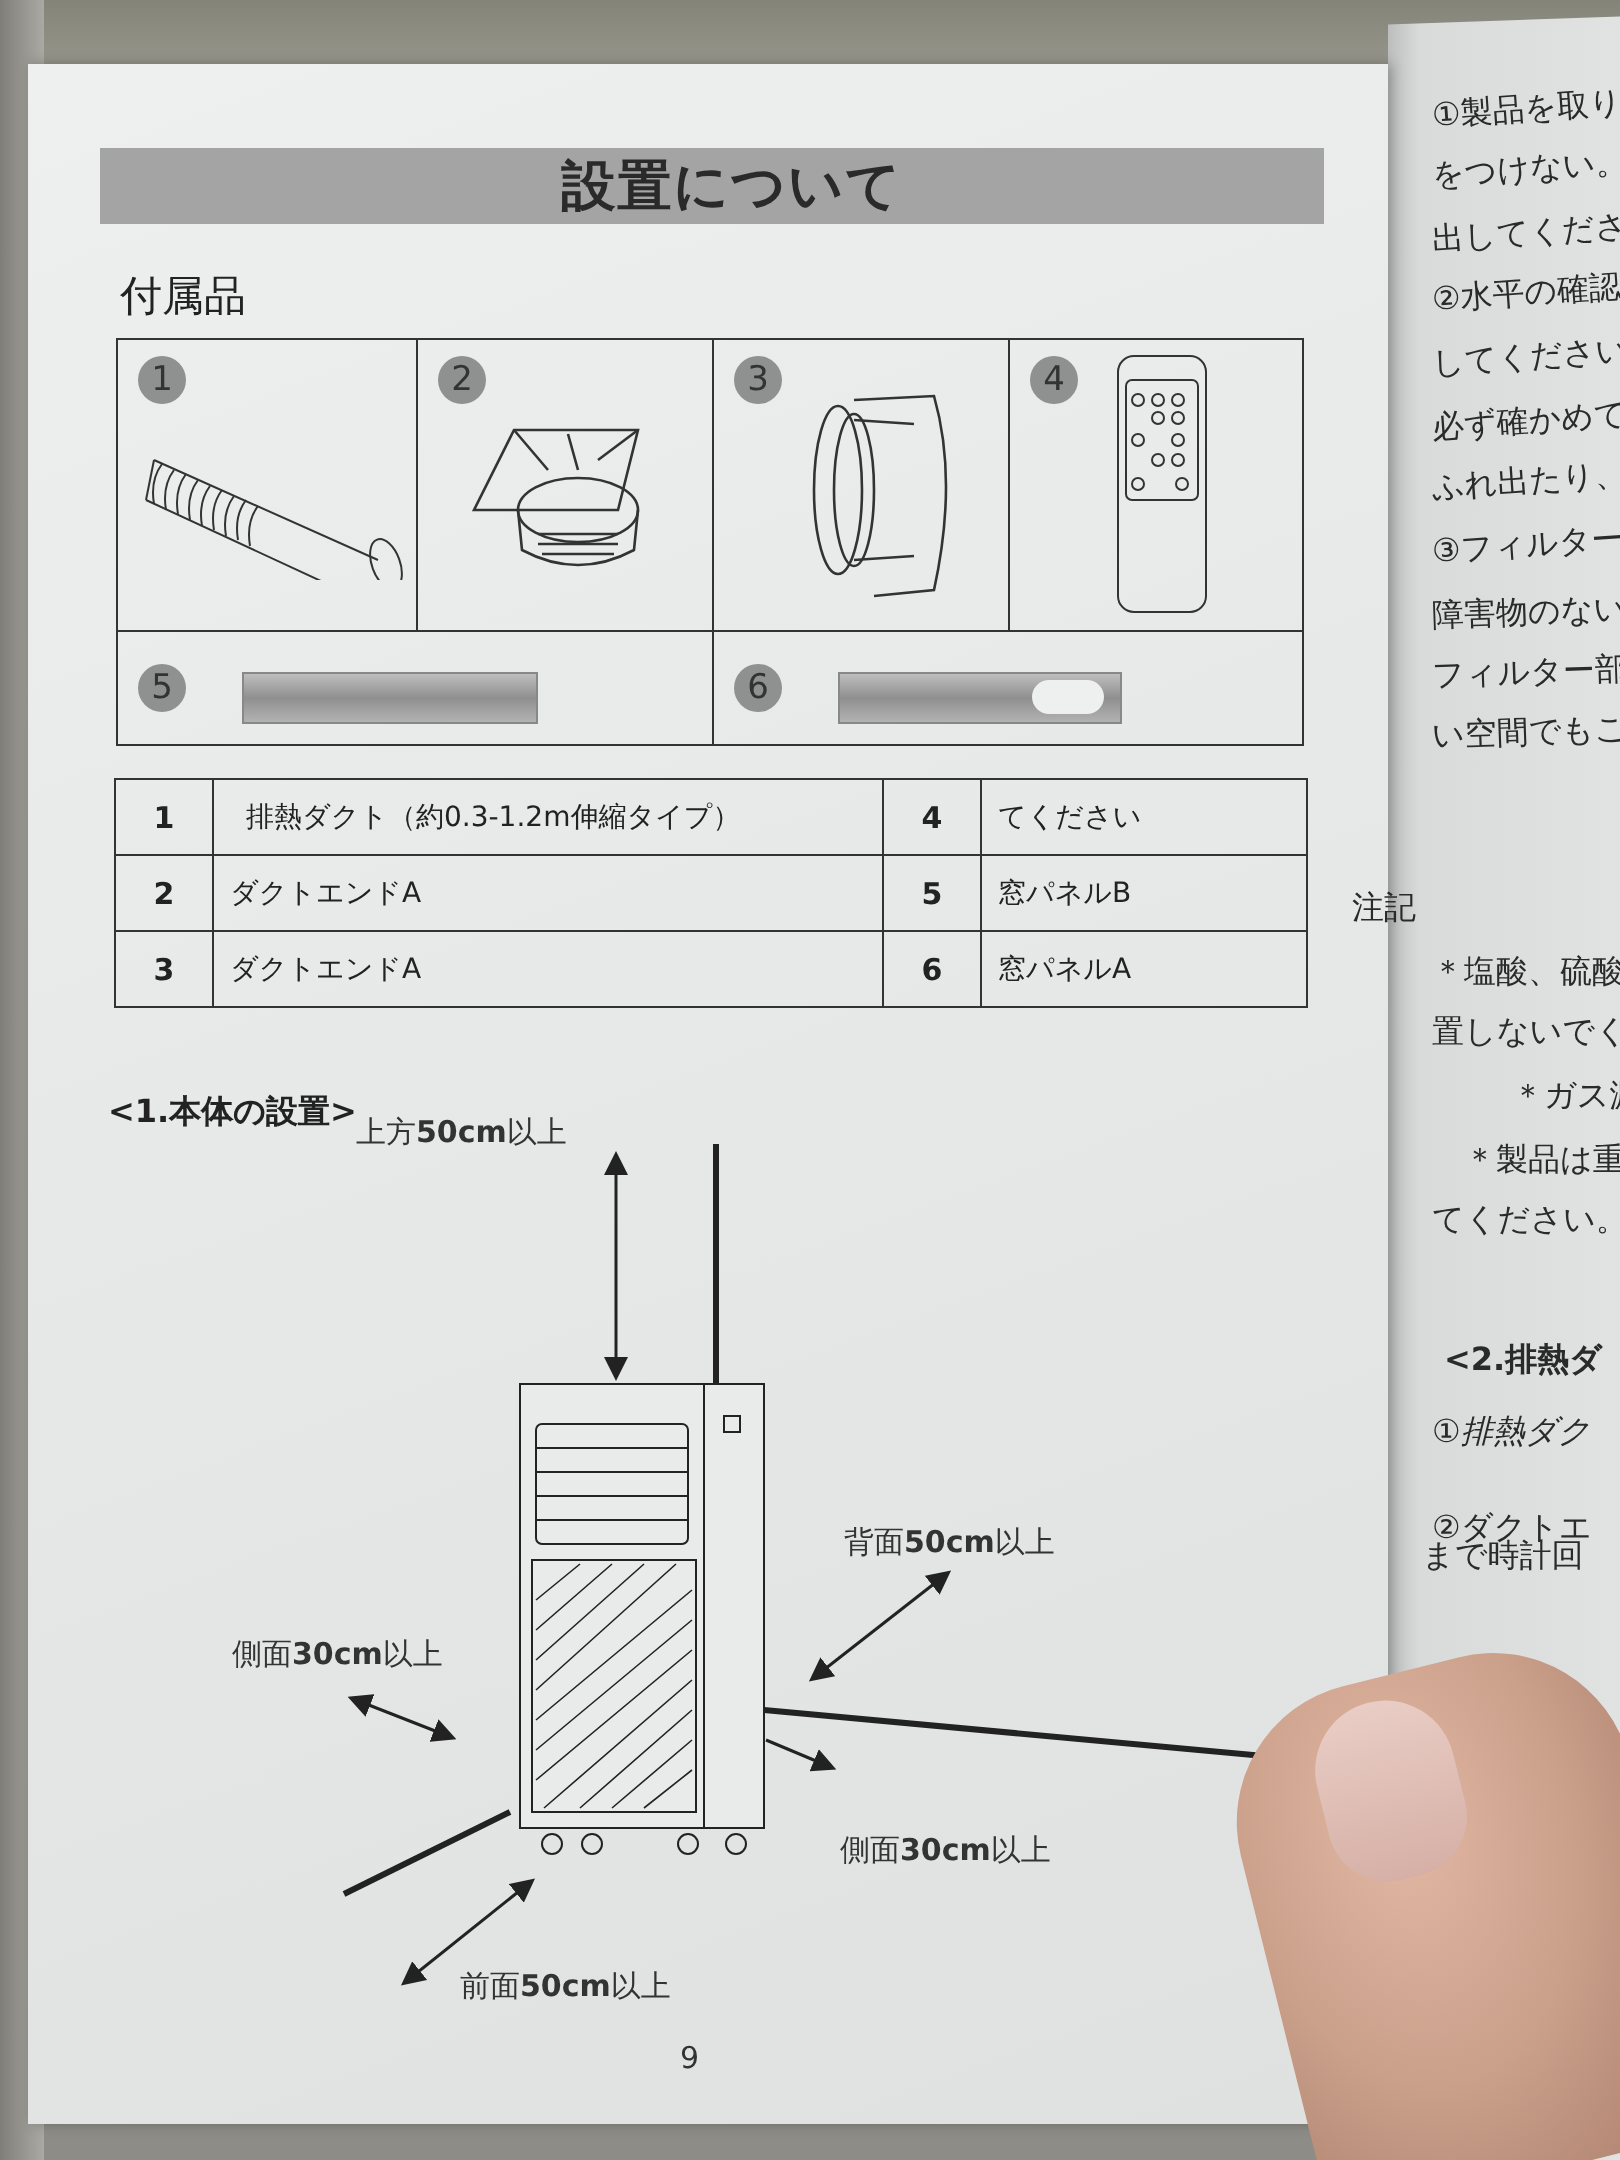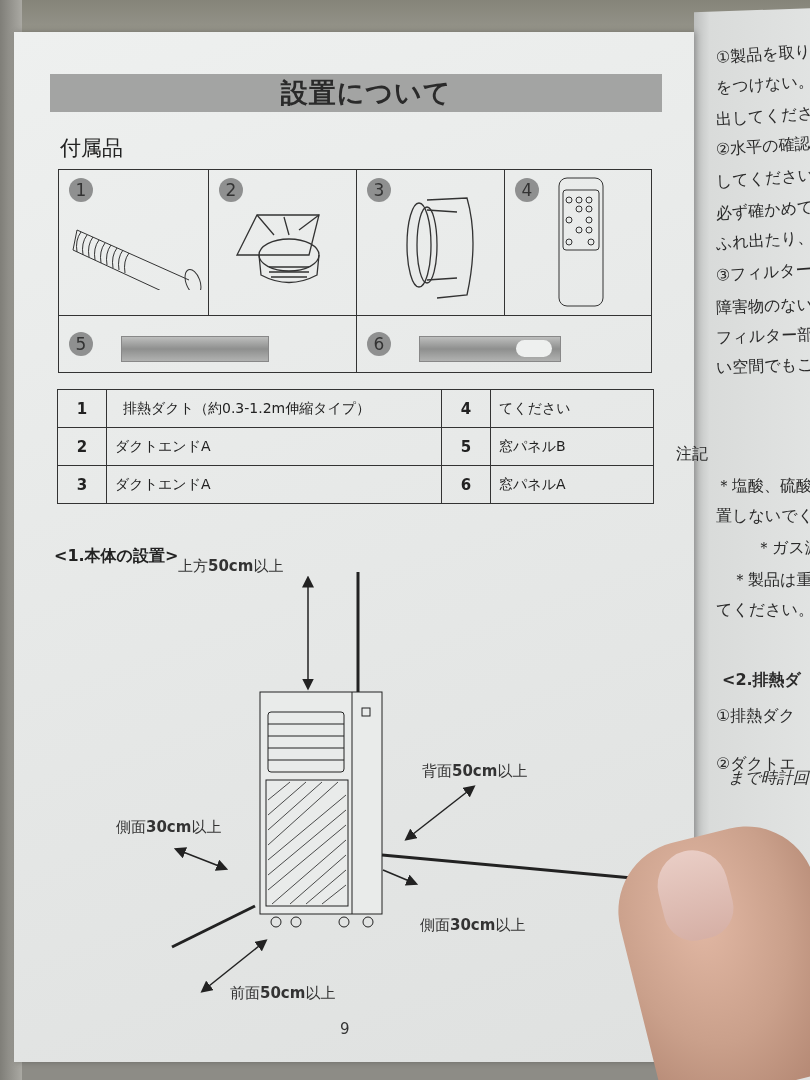--- a/index.html
+++ b/index.html
@@ -189,23 +189,23 @@
 <div class="rt" style="left:716px;top:358px;transform:rotate(-2deg);">い空間でもこ</div>
 
 <div class="rt" style="left:676px;top:444px;transform:none;">注記</div>
 <div class="rt" style="left:716px;top:476px;transform:none;">＊塩酸、硫酸</div>
 <div class="rt" style="left:716px;top:506px;transform:none;">置しないでく</div>
 <div class="rt" style="left:756px;top:538px;transform:none;">＊ガス漏れ</div>
 <div class="rt" style="left:732px;top:570px;transform:none;">＊製品は重</div>
 <div class="rt" style="left:716px;top:600px;transform:none;">てください。</div>
 
 <div class="rt" style="left:722px;top:670px;transform:none;font-weight:bold;">&lt;2.排熱ダ</div>
-<div class="rt" style="left:716px;top:706px;transform:none;">①排熱ダク</div>
+<div class="rt" style="left:716px;top:706px;transform:none;font-style:italic;">①排熱ダク</div>
 <div class="rt" style="left:716px;top:754px;transform:none;">②ダクトエ</div>
-<div class="rt" style="left:728px;top:768px;transform:none;font-style:italic;">まで時計回</div>
+<div class="rt" style="left:711px;top:768px;transform:none;">まで時計回</div>
 
 <svg style="position:absolute;left:770px;top:850px;" width="40" height="100" viewBox="0 0 40 100">
   <g fill="none" stroke="#222" stroke-width="1.3">
       <path d="M20 10 L2 50 L20 90 L40 70 M20 10 L40 30"></path>
       <ellipse cx="36" cy="50" rx="10" ry="24"></ellipse>
     </g>
 </svg>
 
 <div class="thumb"></div>
 <div class="nail"></div>

